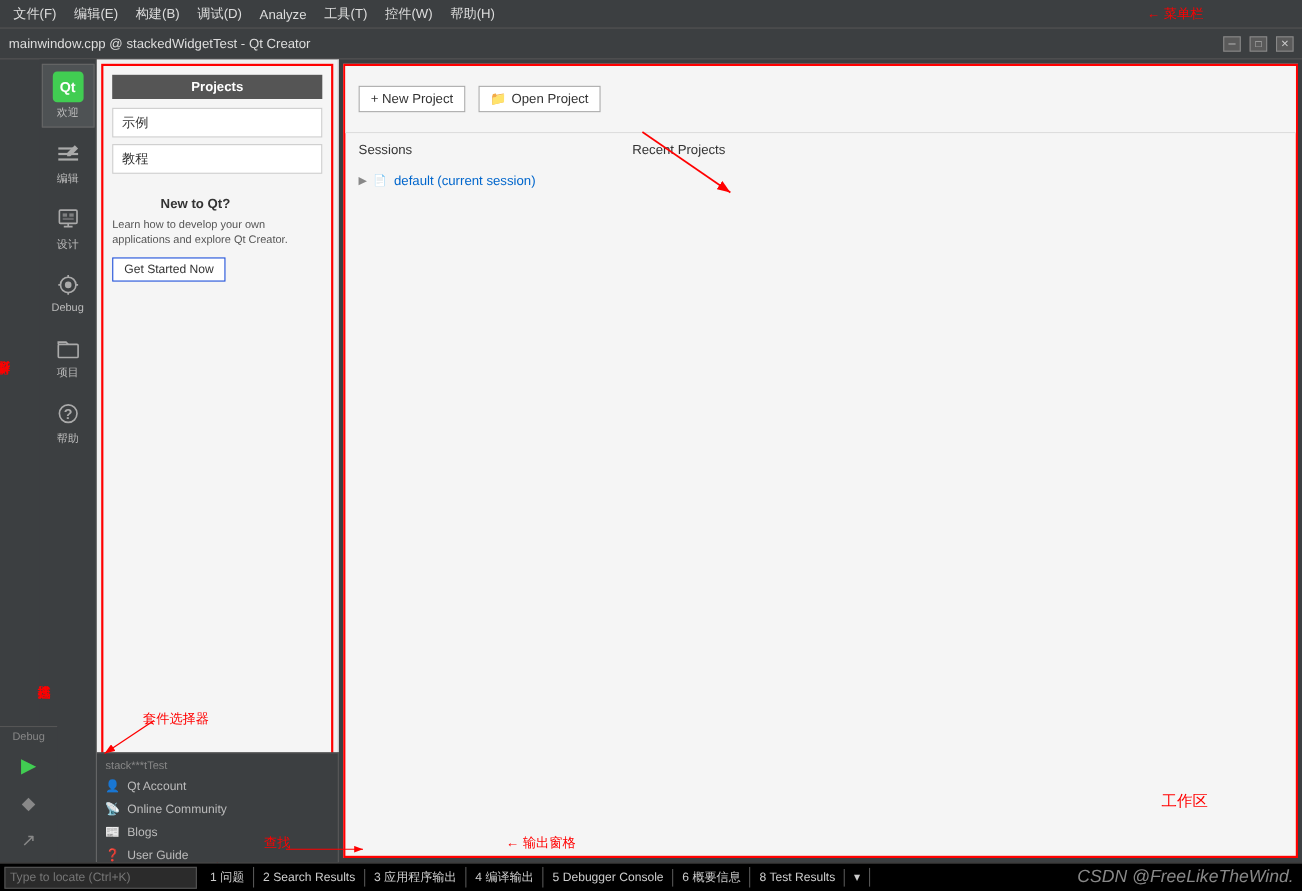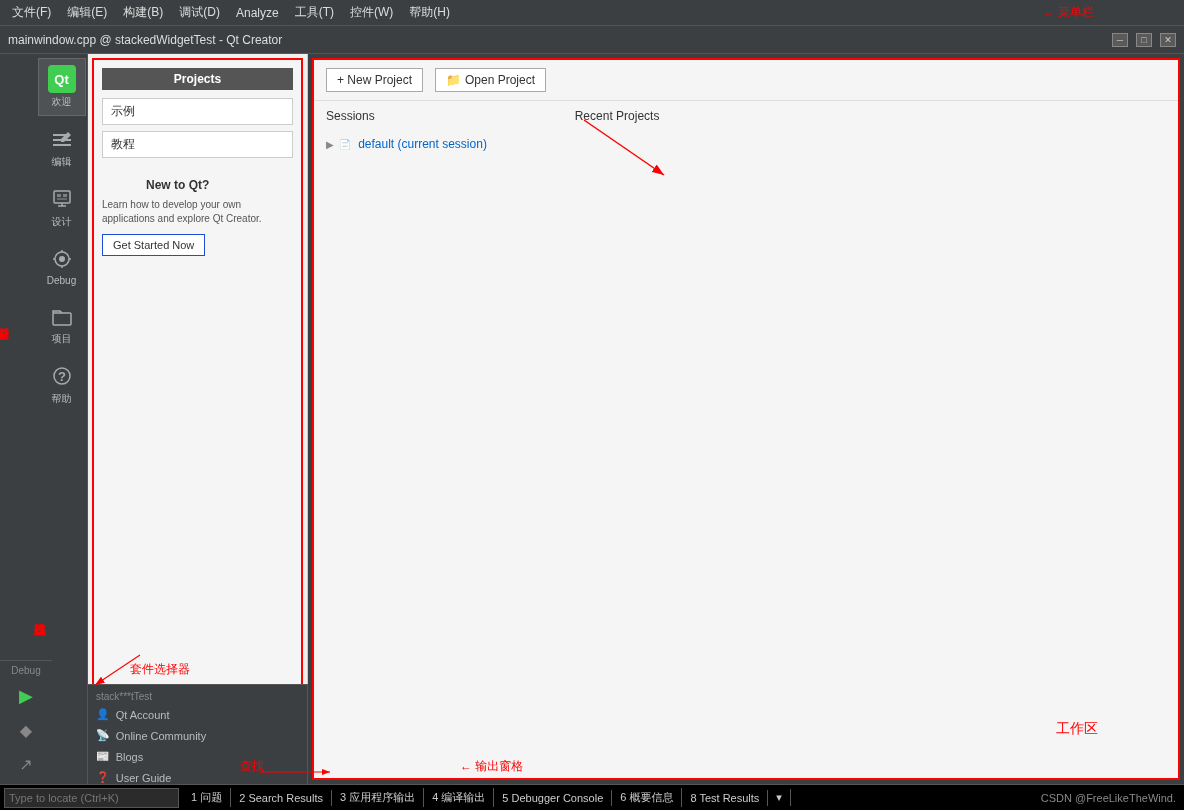--- a/index.html
+++ b/index.html
@@ -190,21 +190,21 @@
       margin: 4px;
       display: flex;
       flex-direction: column;
       position: relative;
     }
 
     #work-area-toolbar {
       display: flex;
       align-items: center;
       gap: 12px;
-      padding: 8px 12px;
+      padding: 18px 12px;
       background: #f5f5f5;
       border-bottom: 1px solid #ddd;
     }
 
     .work-btn {
       display: flex;
       align-items: center;
       gap: 4px;
       padding: 4px 10px;
       background: white;
@@ -546,24 +546,24 @@
       </span>
       <span class="bottom-tab">
         <span>6 </span><span>概要信息</span>
       </span>
       <span class="bottom-tab">
         <span>8 </span><span>Test Results</span>
       </span>
       <span class="bottom-tab">▾</span>
     </div>
 
-    <div id="bottom-right" style="padding:0 8px;font-size:11px;color:#888;white-space:nowrap;">CSDN @FreeLikeTheWind.</div>
-  </div>
-
-  <div style="position:absolute;bottom:132px;left:130px;color:red;font-size:12px;pointer-events:none;">
+    <div id="bottom-right" style="padding:0 8px;font-size:16px;color:#888;white-space:nowrap;font-style:italic;">CSDN @FreeLikeTheWind.</div>
+  </div>
+
+  <div style="position:absolute;bottom:148px;left:130px;color:red;font-size:12px;pointer-events:none;">
     <span>套件选择器</span>
   </div>
 
   <svg style="position:absolute;bottom:120px;left:90px;pointer-events:none;" width="60" height="40">
     <defs>
       <marker id="ah2" markerWidth="8" markerHeight="6" refX="8" refY="3" orient="auto">
         <polygon points="0 0, 8 3, 0 6" fill="red"></polygon>
       </marker>
     </defs>
     <line x1="50" y1="5" x2="5" y2="35" stroke="red" stroke-width="1.2" marker-end="url(#ah2)"></line>

